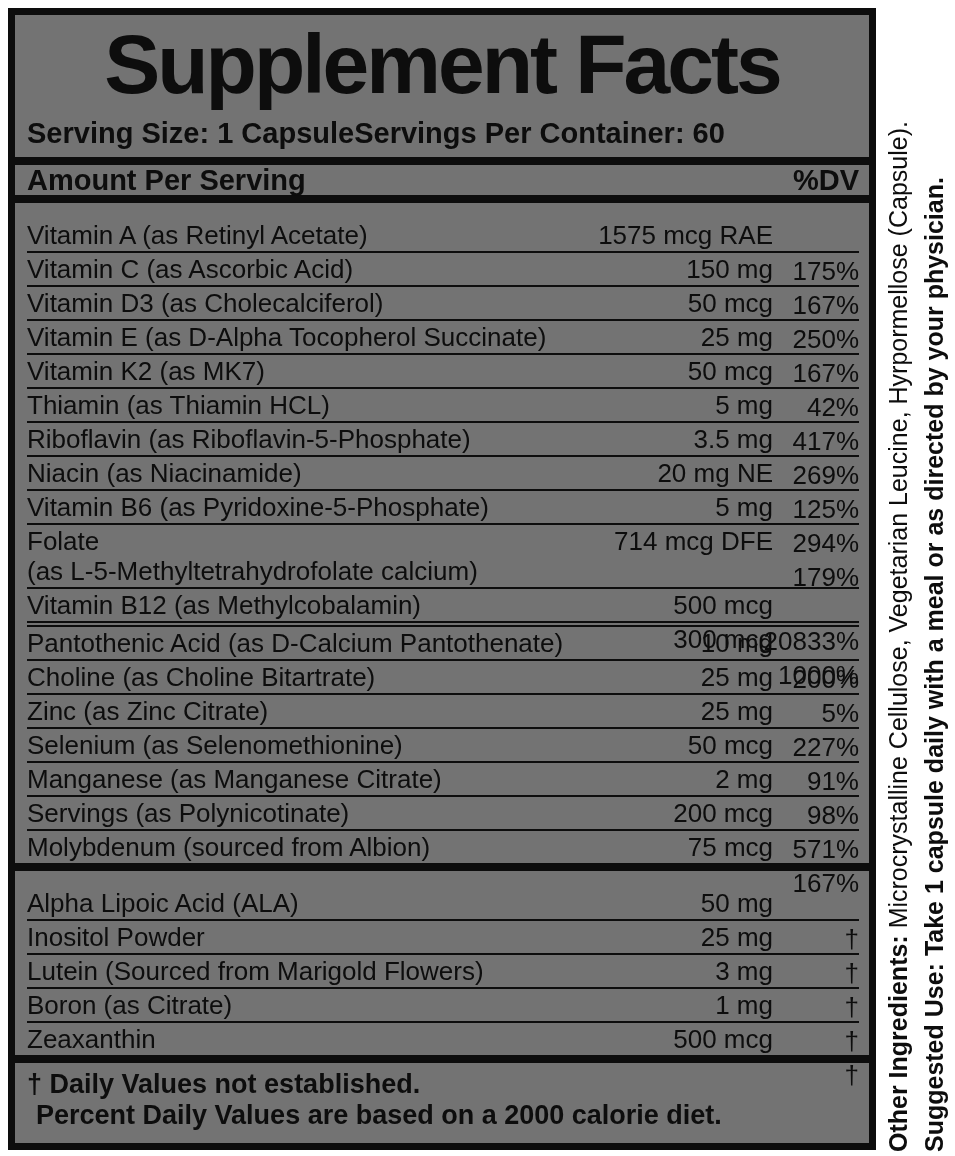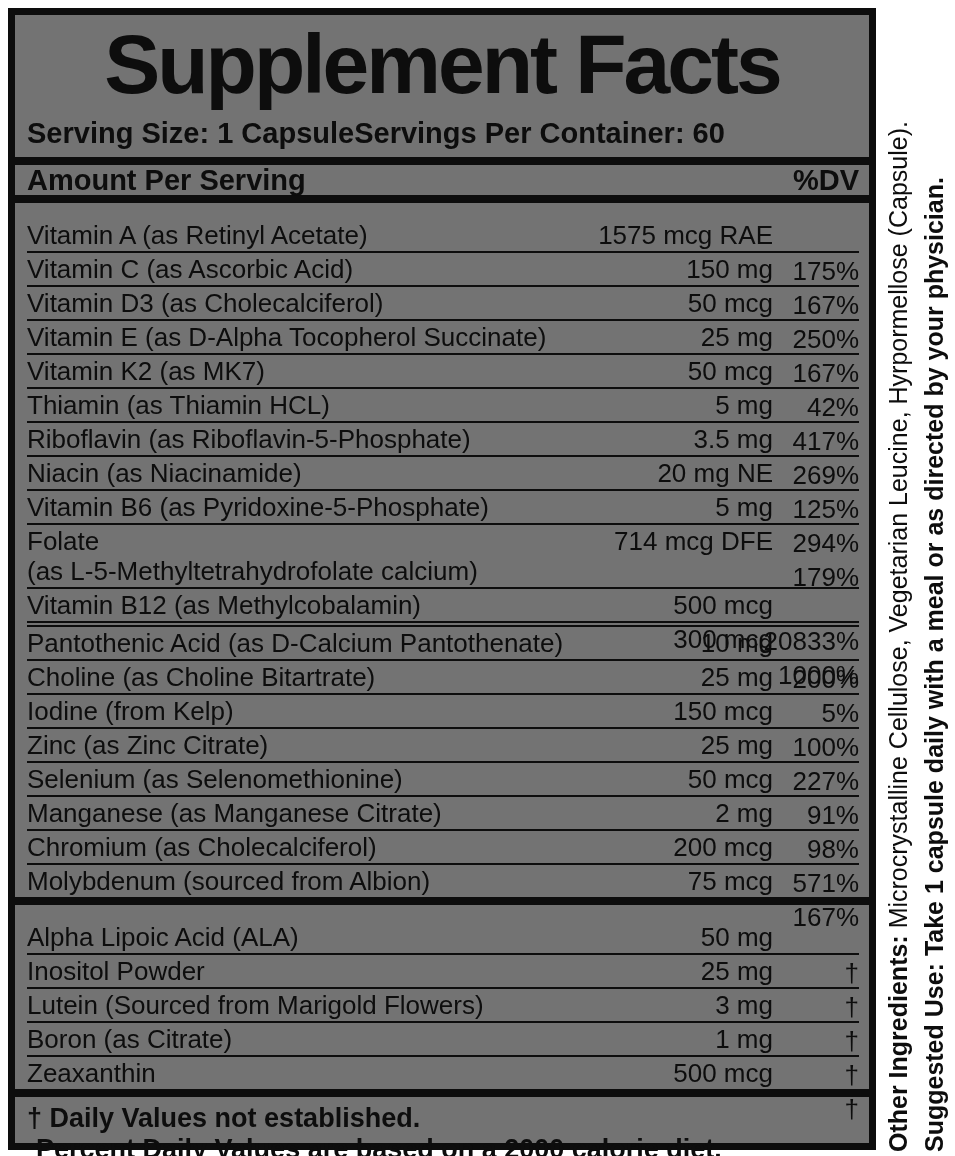--- a/index.html
+++ b/index.html
@@ -199,46 +199,41 @@
     <div class="row-amt">10 mg</div>
     <div class="row-dv">200%</div>
   </div>
 
   <div class="row">
     <div class="row-name">Choline (as Choline Bitartrate)</div>
     <div class="row-amt">25 mg</div>
     <div class="row-dv">5%</div>
   </div>
 
-  <div class="row">
-    <div class="row-name">Iodine (from Kelp)</div>
-    <div class="row-amt">150 mcg</div>
-    <div class="row-dv">100%</div>
-  </div>
 
   <div class="row">
     <div class="row-name">Zinc (as Zinc Citrate)</div>
     <div class="row-amt">25 mg</div>
     <div class="row-dv">227%</div>
   </div>
 
   <div class="row">
     <div class="row-name">Selenium (as Selenomethionine)</div>
     <div class="row-amt">50 mcg</div>
     <div class="row-dv">91%</div>
   </div>
 
   <div class="row">
     <div class="row-name">Manganese (as Manganese Citrate)</div>
     <div class="row-amt">2 mg</div>
     <div class="row-dv">98%</div>
   </div>
 
   <div class="row">
-    <div class="row-name">Chromium (as Cholecalciferol)</div>
+    <div class="row-name">Servings (as Polynicotinate)</div>
     <div class="row-amt">200 mcg</div>
     <div class="row-dv">571%</div>
   </div>
 
   <div class="row">
     <div class="row-name">Molybdenum (sourced from Albion)</div>
     <div class="row-amt">75 mcg</div>
     <div class="row-dv">167%</div>
   </div>
 </div>

